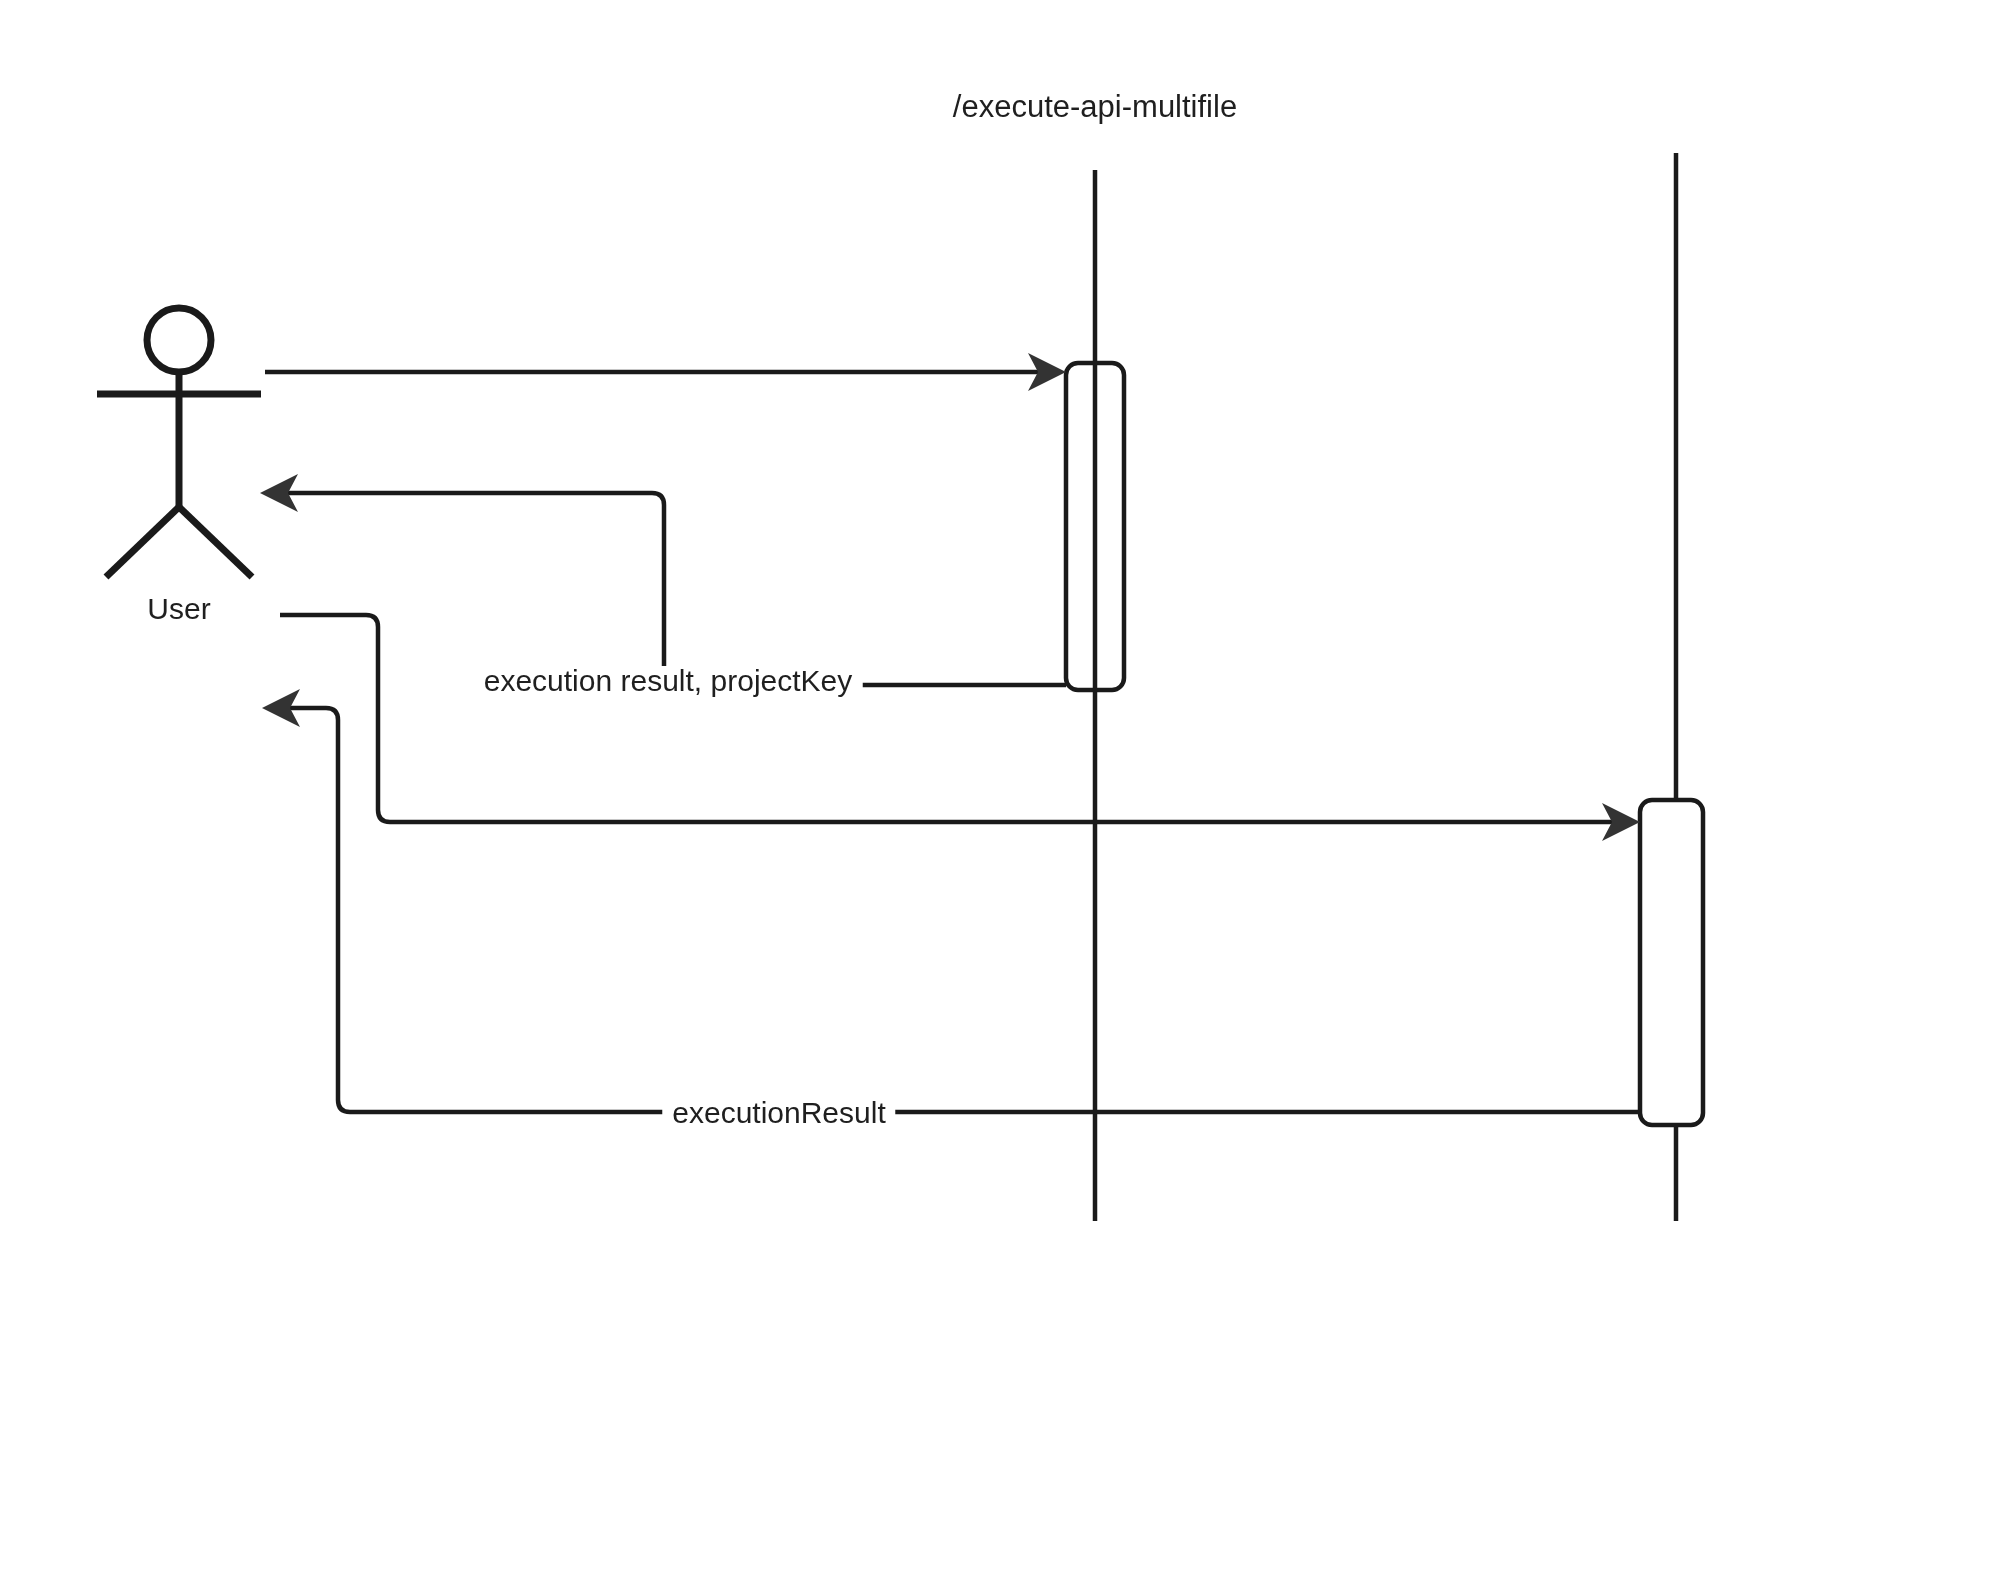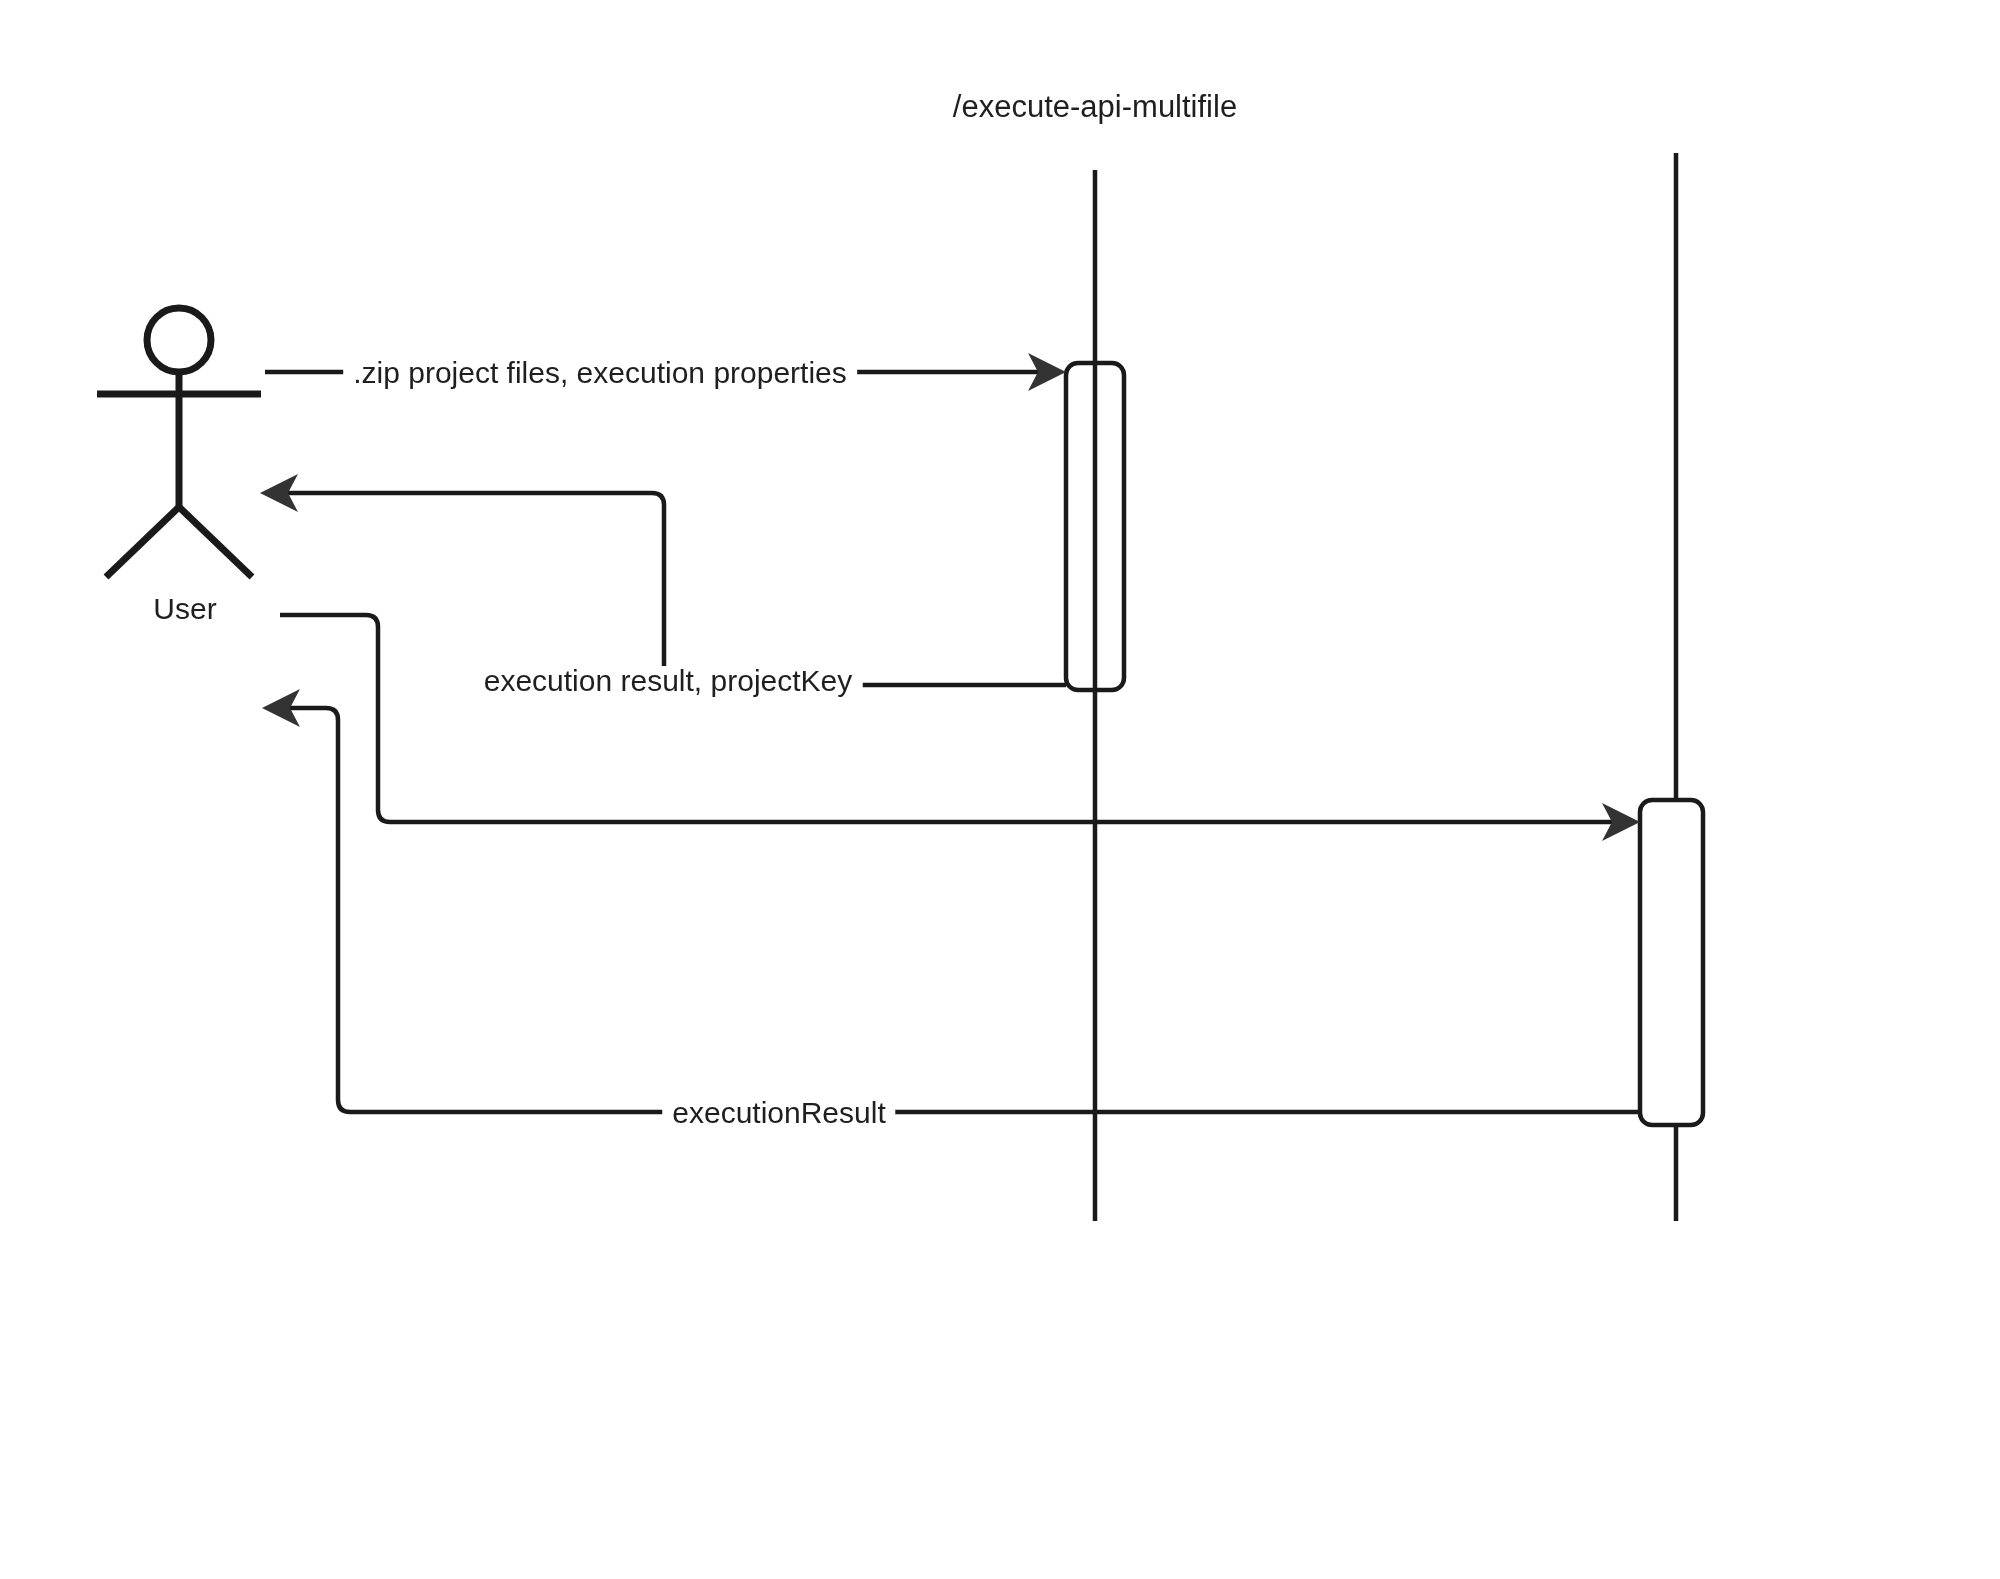--- a/index.html
+++ b/index.html
@@ -118,22 +118,21 @@
     <g>
       <path class="msg-line" d="M 1640 1112 L 350 1112 Q 338 1112 338 1100 L 338 720 Q 338 708 326 708 L 278 708"></path>
       <path class="arrowhead" d="M 262 708 L 300 689 L 290 708 L 300 727 Z"></path>
     </g>
 
   </svg>
 
   <div class="label-text participant-title centered" style="left:1095px; top:91px;">/execute-api-multifile</div>
 
 
-  <div class="label-text actor-label centered" style="left:185px; top:594px;">User</div>
+  <div class="label-text actor-label centered" style="left:179px; top:594px;">User</div>
 
-  <div class="label-text msg-label centered" style="left:600px; top:358px;">.zip project files, execution properties</div>
 
   <div class="label-text msg-label centered" style="left:668px; top:666px;">execution result, projectKey</div>
 
 
   <div class="label-text msg-label centered" style="left:779px; top:1098px;">executionResult</div>
 
 </div>
 
 </body></html>

